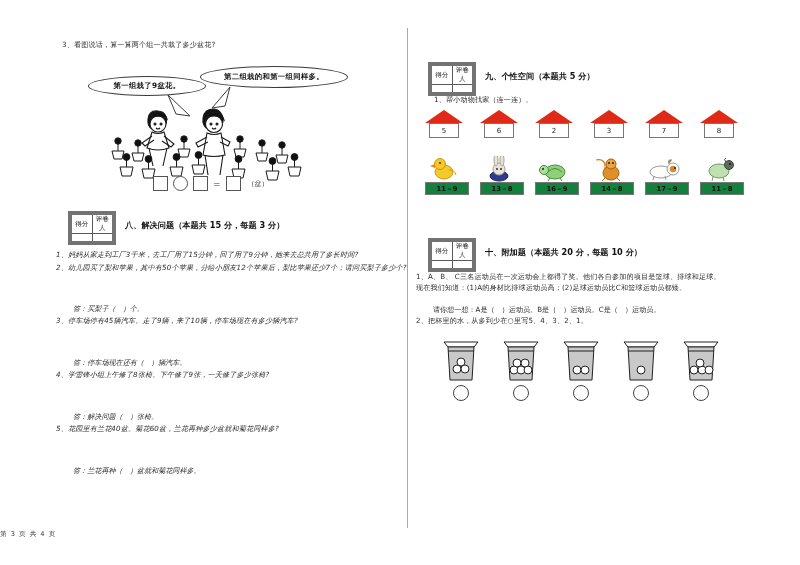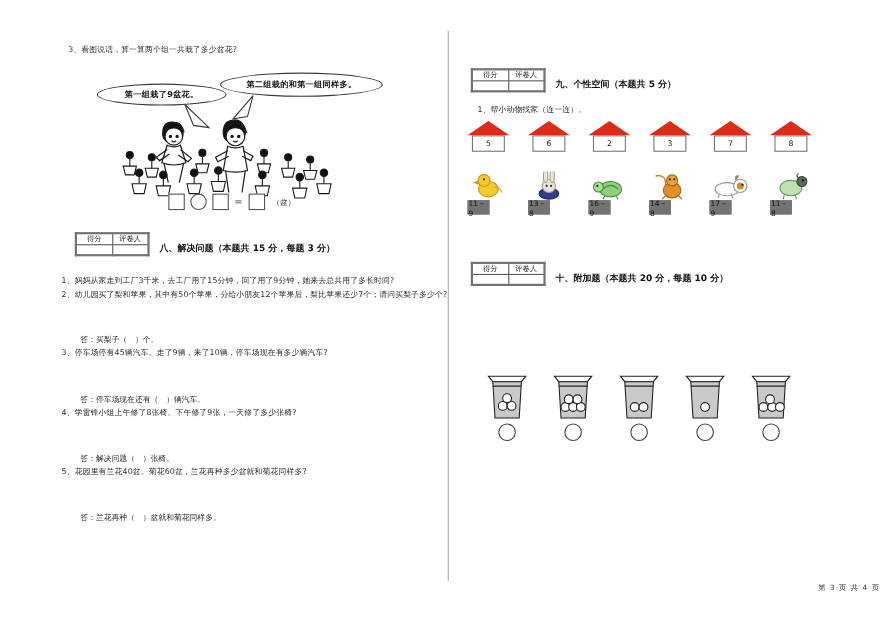--- a/index.html
+++ b/index.html
@@ -48,22 +48,22 @@
   }
 
   
   .sec-head {
     display: flex;
     align-items: flex-start;
     gap: 6px;
   }
   .score-box {
     border-collapse: collapse;
-    border: 2px solid #737373;
-    width: 68px;
+    border: 4px solid #737373;
+    width: 48px;
   }
   .score-box td {
     border: 1px solid #5a5a5a;
     width: 36px;
     height: 9px;
     text-align: center;
     font-size: 6.6px;
     color: #1a1a1a;
     padding: 0;
     line-height: 9px;
@@ -140,26 +140,27 @@
     display: flex; align-items: center; justify-content: center;
     font-size: 7px;
     color: #222;
   }
   .animal { width: 38px; }
   .animal-pic {
     height: 27px;
     display: flex; align-items: flex-end; justify-content: center;
   }
   .eq-card {
-    width: 20px; height: 13px;
+    width: 44px; height: 13px;
     border: 1px solid #777;
-    background: #737373;
+    background: #15803d;
     display: flex; align-items: center; justify-content: center;
     font-size: 6.8px;
     color: #111;
+    font-weight: bold;
   }
 
   
   .cups-row {
     display: flex;
     gap: 20px;
     margin-left: 12px;
   }
   .cup-cell { width: 40px; }
   .cup { position: relative; width: 40px; height: 42px; }
@@ -170,21 +171,21 @@
     border: 1px solid #444;
     border-radius: 50%;
     background: #fff;
   }
 
   
   .footer {
     position: absolute;
     left: 0; right: 0;
     top: 530px;
-    text-align: right;
+    text-align: left;
     font-size: 6.6px;
     color: #333;
     letter-spacing: 1px;
   }
 </style>
 </head>
 <body>
 
 <div id="page">
 
@@ -335,21 +336,21 @@
         </tr>
         <tr>
           <td class="blank"></td>
           <td class="blank"></td>
         </tr>
       </tbody>
         </table>
       <div class="sec-title">八、解决问题（本题共 15 分，每题 3 分）</div>
     </div>
 
-    <div style="position:absolute;left:8px;top:250px;width:352px;">
+    <div style="position:absolute;left:8px;top:250px;width:352px;font-style:italic;">
       <div class="q" style="height:11px;">1、妈妈从家走到工厂3千米，去工厂用了15分钟，回了用了9分钟，她来去总共用了多长时间?</div>
 
       <div class="q wrap" style="margin-top:2px;">2、幼儿园买了梨和苹果，其中有50个苹果，分给小朋友12个苹果后，梨比苹果还少7个；请问买梨子多少个?</div>
       <div class="ans" style="margin-top:30px;">答：买梨子（　）个。</div>
 
       <div class="q" style="margin-top:2px;">3、停车场停有45辆汽车。走了9辆，来了10辆，停车场现在有多少辆汽车?</div>
       <div class="ans" style="margin-top:31px;">答：停车场现在还有（　）辆汽车。</div>
 
       <div class="q" style="margin-top:2px;">4、学雷锋小组上午修了8张椅。下午修了9张，一天修了多少张椅?</div>
       <div class="ans" style="margin-top:31px;">答：解决问题（　）张椅。</div>
@@ -499,20 +500,26 @@
         </tr>
         <tr>
           <td class="blank"></td>
           <td class="blank"></td>
         </tr>
       </tbody>
         </table>
       <div class="sec-title">十、附加题（本题共 20 分，每题 10 分）</div>
     </div>
 
+    <div style="position:absolute;left:1px;top:272px;width:356px;">
+      <div class="q">1、A、B、 C三名运动员在一次运动会上都得了奖。他们各自参加的项目是篮球、排球和足球。</div>
+      <div class="q">现在我们知道：(1)A的身材比排球运动员高；(2)足球运动员比C和篮球运动员都矮。</div>
+      <div class="ans" style="margin-top:11px;">请你想一想：A是（　）运动员。B是（　）运动员。C是（　）运动员。</div>
+      <div class="q" style="margin-top:1px;">2、把杯里的水，从多到少在○里写5、4、3、2、1。</div>
+    </div>
 
     <div class="cups-row" style="position:absolute;left:14px;top:340px;">
 
       <div class="cup-cell">
         <div class="cup">
           <svg width="40" height="44" viewBox="0 0 40 44">
             <polygon points="3,2 37,2 33,7 7,7" fill="#fff" stroke="#222"></polygon>
             <polygon points="7,7 33,7 31,40 9,40" fill="#c9c9c9" stroke="#222"></polygon>
             <line x1="7" y1="11" x2="33" y2="11" stroke="#222"></line>
             <circle cx="16" cy="29" r="4" fill="#fff" stroke="#222"></circle>

